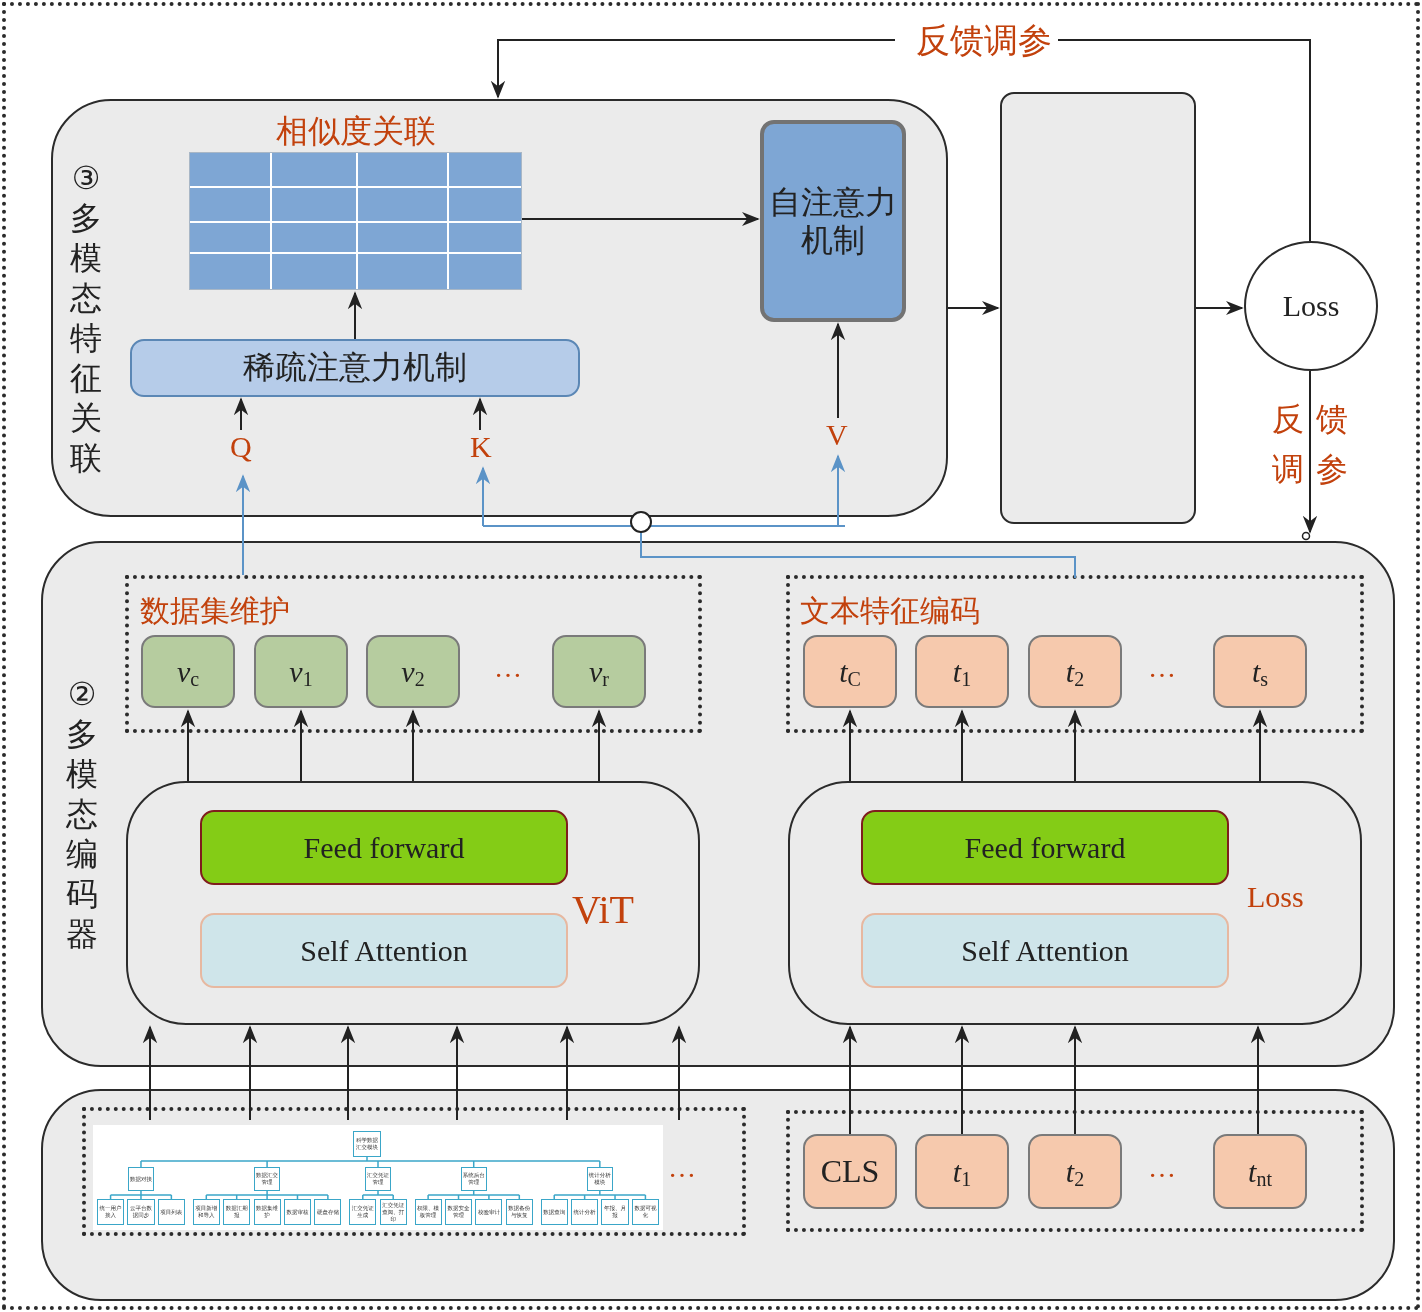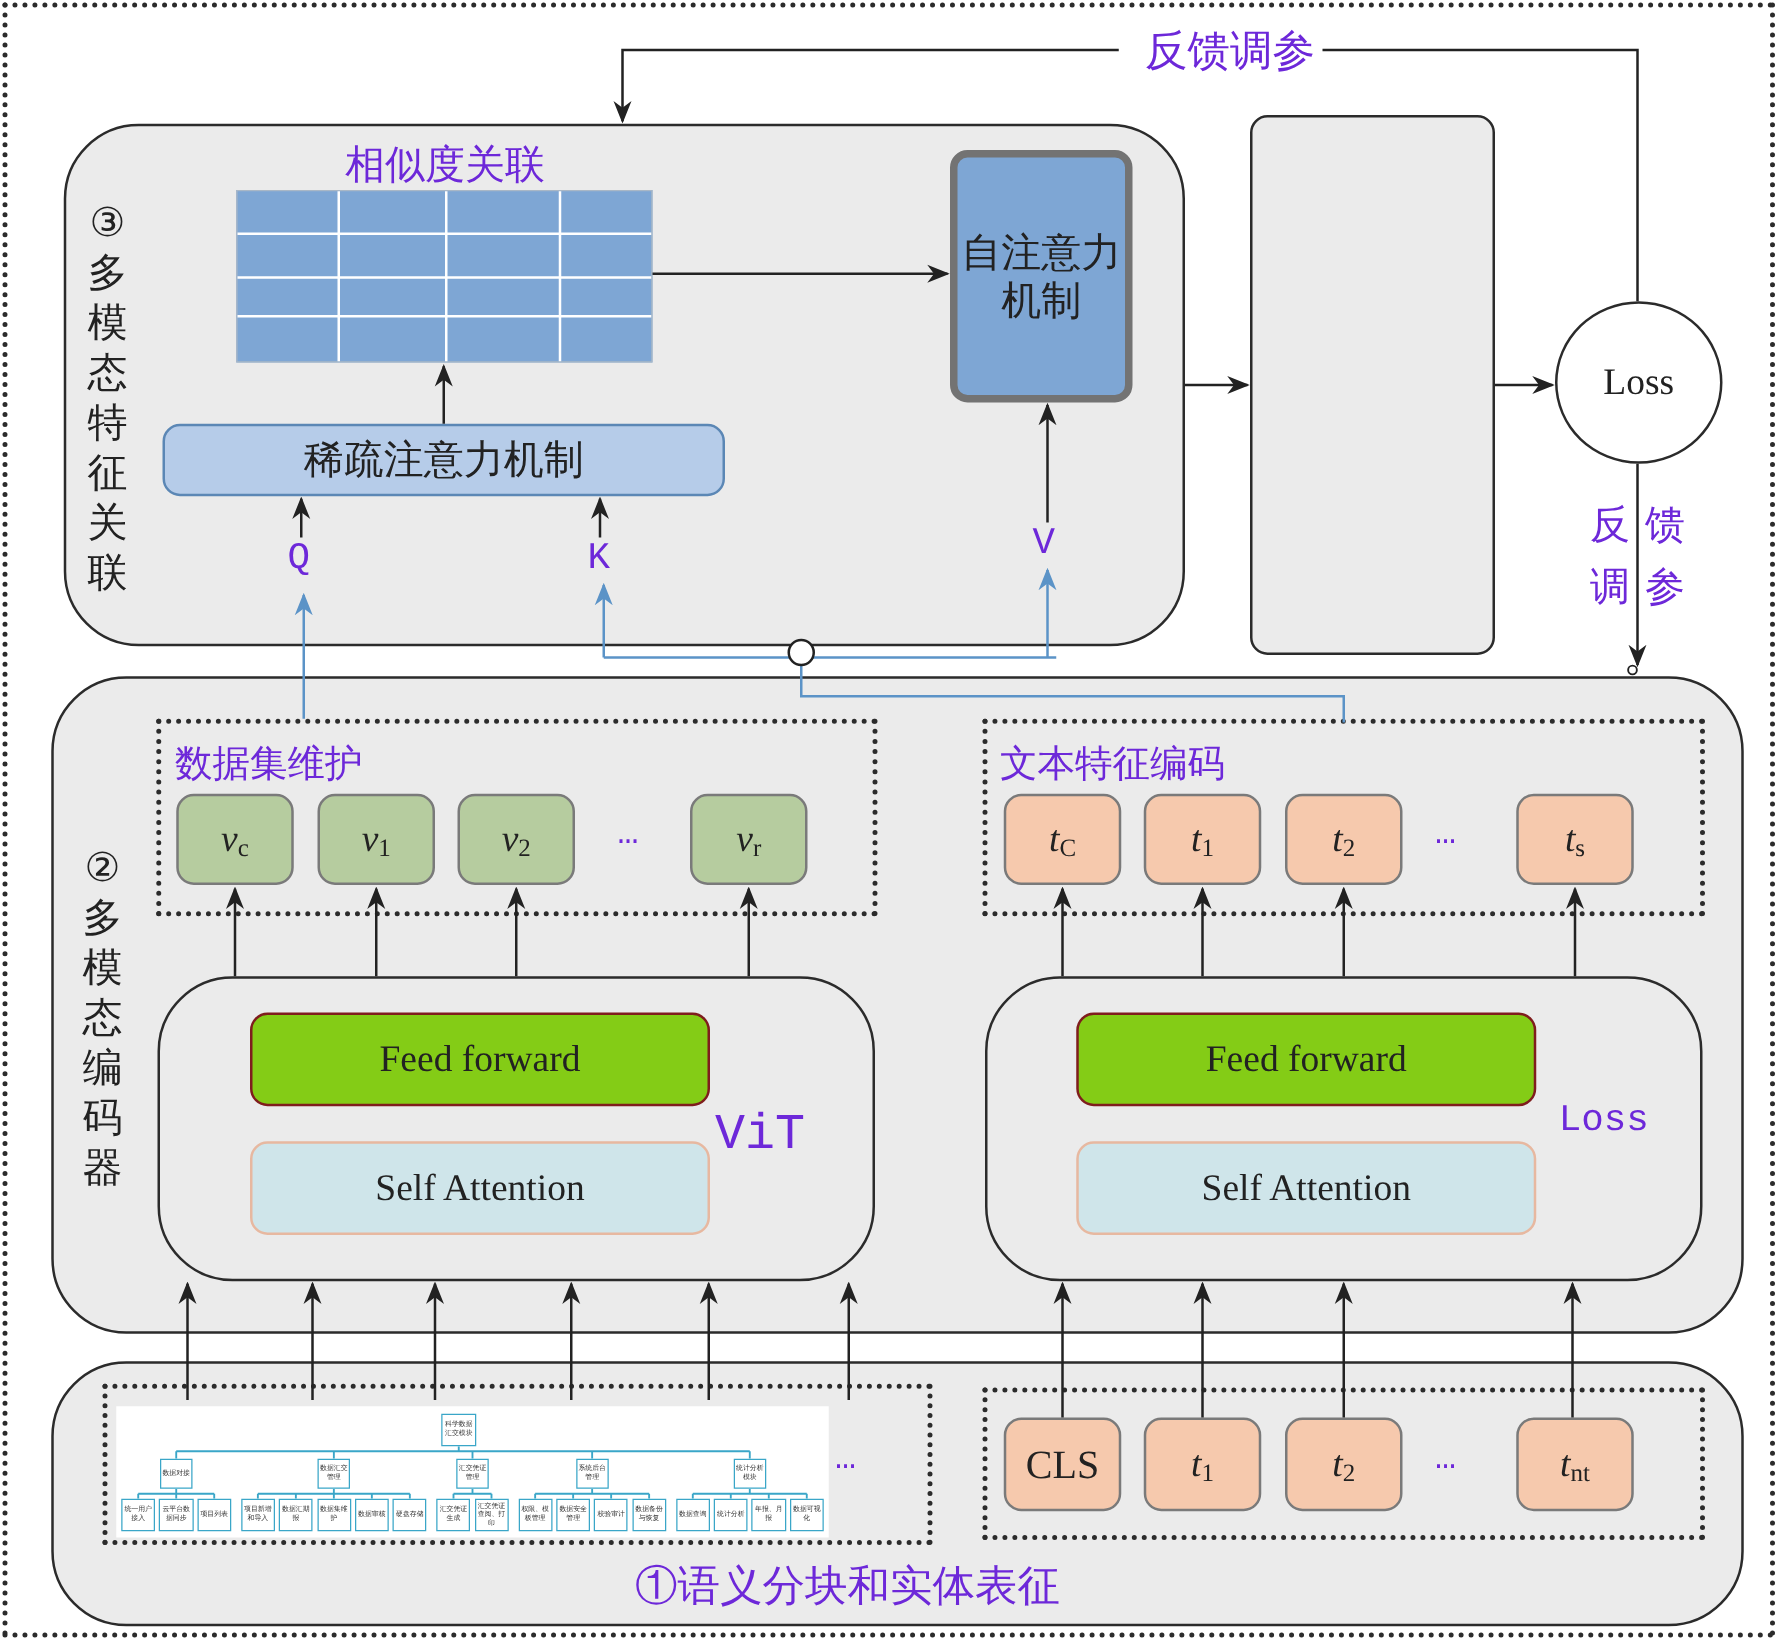--- a/index.html
+++ b/index.html
@@ -1,20 +1,20 @@
 <!DOCTYPE html>
 <html><head>
 <meta charset="utf-8">
 <style>
   html, body { margin:0; padding:0; background:#ffffff; }
   body { width:1422px; height:1312px; position:relative; overflow:hidden;
          font-family:"Liberation Serif","DejaVu Serif",serif; color:#222; }
   #stage { position:absolute; left:0; top:0; width:1422px; height:1312px; }
   .abs { position:absolute; }
-  .txt { position:absolute; white-space:nowrap; font-family:Liberation Mono, monospace; color:#6d28d9; }
+  .txt { position:absolute; white-space:nowrap; font-family:Liberation Serif, serif; color:#c2410c; }
   .panel { position:absolute; background:#ebebeb; border:2px solid #2b2b2b; box-sizing:border-box; }
   .dotbox { position:absolute; border:4px dotted #2b2b2b; box-sizing:border-box; }
   .tok { position:absolute; box-sizing:border-box; border:2px solid #7a7a7a; border-radius:14px;
          display:flex; align-items:center; justify-content:center; font-size:30px; font-style:italic; }
   .tok .sub { font-style:normal; font-size:20px; position:relative; top:8px; }
   .green { background:#b6cc9f; }
   .peach { background:#f6c9ad; }
   .inner { position:absolute; box-sizing:border-box; border-radius:14px;
            display:flex; align-items:center; justify-content:center; font-size:30px; }
   .ff { background:#84cc16; border:2px solid #7f1d1d; }
@@ -55,21 +55,21 @@
     <div class="abs" style="left:257px;top:0;width:2px;height:136px;background:#fff;"></div>
     <div class="abs" style="left:0;top:33px;width:331px;height:2px;background:#fff;"></div>
     <div class="abs" style="left:0;top:68px;width:331px;height:2px;background:#fff;"></div>
     <div class="abs" style="left:0;top:99px;width:331px;height:2px;background:#fff;"></div>
   </div>
 
   <div class="inner" style="left:130px;top:339px;width:450px;height:58px;background:#b6cce9;border:2px solid #5b87b5;font-size:32px;justify-content:center;">
     <span>稀疏注意力机制</span>
   </div>
 
-  <div class="inner" style="left:760px;top:120px;width:146px;height:202px;background:#7ea6d4;border:6px solid #737373;flex-direction:column;font-size:32px;line-height:38px;">
+  <div class="inner" style="left:760px;top:120px;width:146px;height:202px;background:#7ea6d4;border:4px solid #737373;flex-direction:column;font-size:32px;line-height:38px;">
     <span>自注意力</span>
     <span>机制</span>
   </div>
 
   <div class="txt" style="left:230px;top:430px;font-size:30px;">Q</div>
   <div class="txt" style="left:470px;top:430px;font-size:30px;">K</div>
   <div class="txt" style="left:826px;top:418px;font-size:30px;">V</div>
 
   <div class="panel" style="left:1000px;top:92px;width:196px;height:432px;border-radius:14px;"></div>
 
@@ -237,21 +237,20 @@
   <div class="tok peach" style="left:1028px;top:1134px;width:94px;height:75px;">
     <span>t</span>
       <span class="sub">2</span>
   </div>
   <div class="txt" style="left:1148px;top:1152px;font-size:28px;">…</div>
   <div class="tok peach" style="left:1213px;top:1134px;width:94px;height:75px;">
     <span>t</span>
       <span class="sub">nt</span>
   </div>
 
-  <div class="txt" style="left:508px;top:1246px;font-size:34px;">①语义分块和实体表征</div>
 
   <svg class="lines" viewBox="0 0 1422 1312">
     <defs>
       <marker id="ab" viewBox="0 0 10 10" refX="9" refY="5" markerWidth="9" markerHeight="9" orient="auto-start-reverse">
         <path d="M0,1 L10,5 L0,9 L3,5 z" fill="#222"></path>
       </marker>
       <marker id="abl" viewBox="0 0 10 10" refX="9" refY="5" markerWidth="9" markerHeight="9" orient="auto-start-reverse">
         <path d="M0,1 L10,5 L0,9 L3,5 z" fill="#5b93c7"></path>
       </marker>
     </defs>

